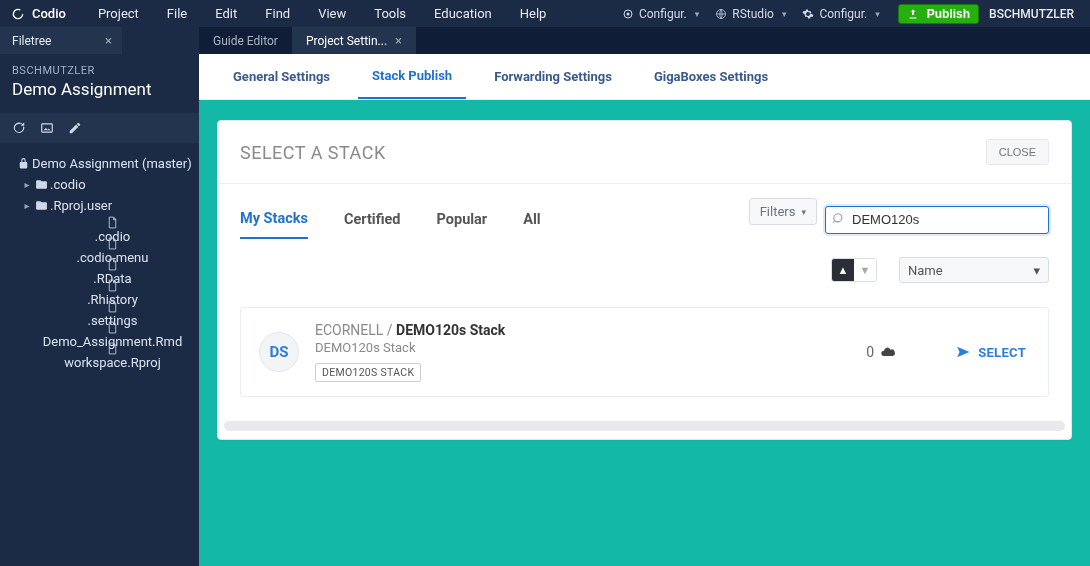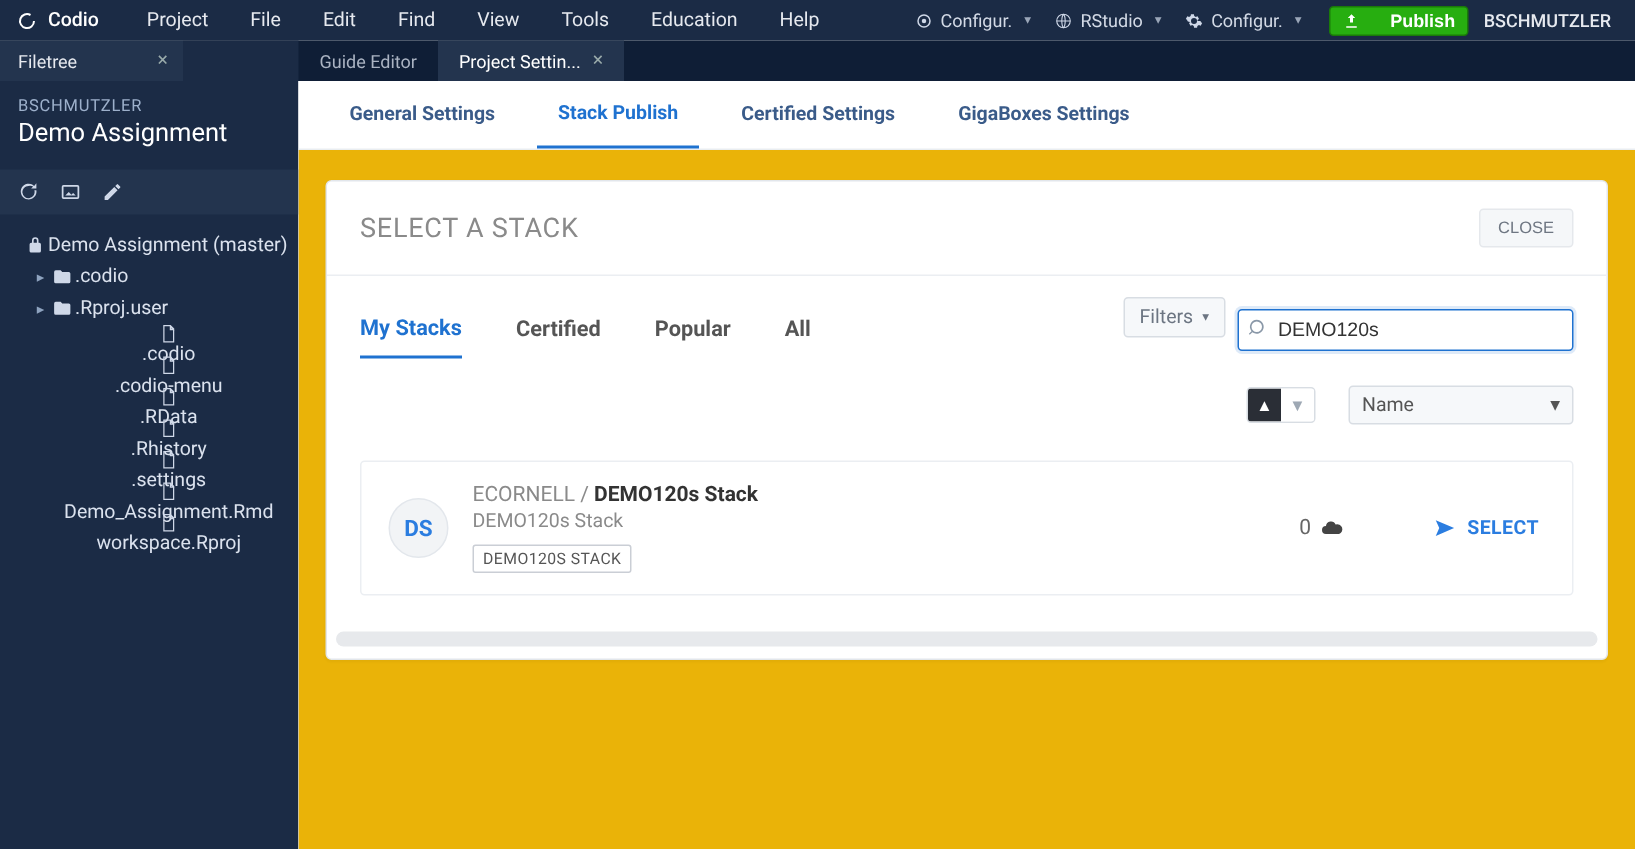--- a/index.html
+++ b/index.html
@@ -7,21 +7,21 @@
 
 
 .menubar { height: 27px; background: #1b2b45; color: #fff; display: flex; align-items: center; padding: 0 10px; font-size: 13px; }
 .menubar .brand { display: flex; align-items: center; gap: 6px; margin-right: 18px; font-weight: 500;}
 .menubar .brand svg { width: 16px; height: 16px; }
 .menubar .menu-item { padding: 0 14px; cursor: pointer; color: #e6e9ef; }
 .menubar .spacer { flex: 1; }
 .menubar .config-btn { display: flex; align-items: center; gap: 5px; padding: 0 8px; color: #d3dae6; font-size: 12px; cursor: pointer; }
 .menubar .config-btn svg { width: 12px; height: 12px; }
 .menubar .caret { font-size: 9px; color: #9aa6b8; margin-left: 3px; }
-.publish-btn { background: #27ae10; color: #fff; border: 1px solid #1a7a09; border-radius: 3px; padding: 2px 8px; font-size: 12px; font-weight: 600; display: flex; align-items: center; gap: 20px; cursor: pointer; margin: 0 10px; }
+.publish-btn { background: #27ae10; color: #fff; border: 1px solid #1a7a09; border-radius: 3px; padding: 2px 8px; font-size: 12px; font-weight: 600; display: flex; align-items: center; gap: 8px; cursor: pointer; margin: 0 10px; }
 .publish-btn svg { width: 12px; height: 12px; }
 .username { color: #e6e9ef; font-weight: 500; font-size: 12px; padding-right: 6px; }
 
 
 .tabstrip { height: 27px; background: #0f1e36; display: flex; align-items: stretch; font-size: 12px; }
 .tabstrip .side-tab { width: 122px; background: #23344e; color: #e6e9ef; display: flex; align-items: center; justify-content: space-between; padding: 0 10px 0 12px; }
 .tabstrip .side-tab .x { color: #9aa; font-size: 13px; cursor: pointer; }
 .tabstrip .left-rail-spacer { width: 77px; background: #1b2b45; }
 .tabstrip .editor-tabs { display: flex; align-items: stretch; }
 .tabstrip .editor-tab { display: flex; align-items: center; padding: 0 14px; color: #aab3c2; gap: 8px; cursor: pointer; }
@@ -44,21 +44,21 @@
 .filetree .row .icon { width: 18px; display: flex; align-items: center; justify-content: center; }
 .filetree .row .icon svg { width: 13px; height: 13px; fill: #cfd8e8; }
 .filetree .row.indent1 { padding-left: 18px; }
 .filetree .row.indent2 { padding-left: 26px; flex-direction: column; }
 
 
 .content { flex: 1; background: #fff; display: flex; flex-direction: column; overflow: hidden; }
 .settings-tabs { height: 46px; display: flex; align-items: center; padding: 0 20px; border-bottom: 1px solid #e9edf1; background: #fff; }
 .settings-tab { padding: 0 14px; height: 100%; display: flex; align-items: center; font-size: 13px; font-weight: 700; color: #3a5b89; cursor: pointer; margin-right: 14px; }
 .settings-tab.active { color: #1f72d0; border-bottom: 2px solid #1f72d0; }
-.settings-body { flex: 1; background: #eab308; padding: 20px 18px 14px; overflow: auto; }
+.settings-body { flex: 1; background: #14b8a6; padding: 20px 18px 14px; overflow: auto; }
 
 
 .card { background: #fff; border: 1px solid #e2e6eb; border-radius: 4px; overflow: hidden; box-shadow: 0 1px 2px rgba(0,0,0,.04); }
 .card-header { display: flex; align-items: center; justify-content: space-between; padding: 18px 22px; border-bottom: 1px solid #ebeef2; }
 .card-title { font-size: 18px; color: #8a8a8a; letter-spacing: .5px; font-weight: 400; }
 .close-btn { background: #f5f7f9; border: 1px solid #e5e8ec; color: #6e7682; font-size: 11px; padding: 6px 12px; border-radius: 3px; cursor: pointer; }
 
 .card-tabs { display: flex; align-items: center; padding: 14px 22px 0; border-bottom: 0; position: relative; }
 .card-tab { font-size: 14.5px; font-weight: 700; color: #555; padding: 4px 0 10px; margin-right: 36px; cursor: pointer; }
 .card-tab.active { color: #1f72d0; border-bottom: 2px solid #1f72d0; }
@@ -269,21 +269,21 @@
           </span>
           <span>workspace.Rproj</span>
         </div>
     </div>
   </div>
 
   <div class="content">
     <div class="settings-tabs">
       <div class="settings-tab">General Settings</div>
       <div class="settings-tab active">Stack Publish</div>
-      <div class="settings-tab">Certified Settings</div>
+      <div class="settings-tab">Forwarding Settings</div>
       <div class="settings-tab">GigaBoxes Settings</div>
     </div>
     <div class="settings-body">
       <div class="card">
         <div class="card-header">
           <div class="card-title">SELECT A STACK</div>
           <button class="close-btn">CLOSE</button>
         </div>
         <div class="card-tabs">
           <div class="card-tab active">My Stacks</div>

